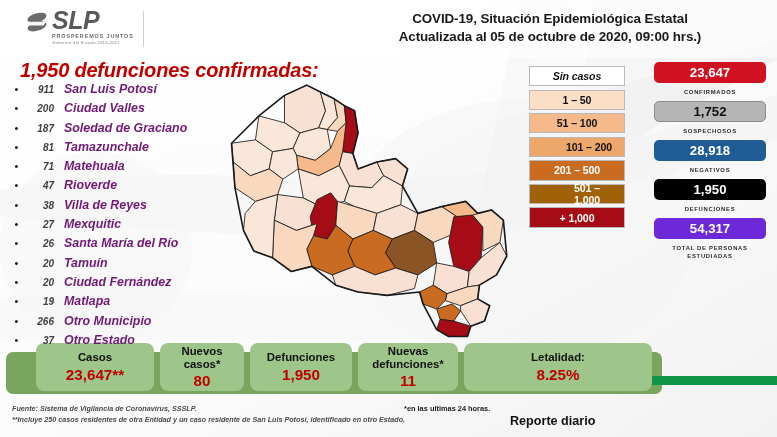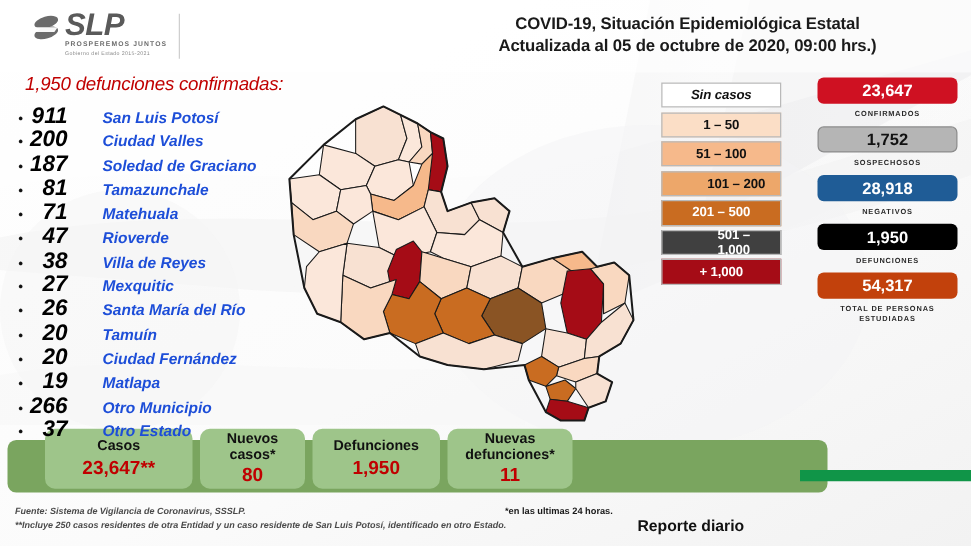--- a/index.html
+++ b/index.html
@@ -27,30 +27,30 @@
   #logo-div { width: 1px; height: 36px; background: #cfcfcf; margin-left: 9px; margin-top: 3px; }
 
   
   #header { position: absolute; left: 330px; top: 10px; width: 440px;
             text-align: center; z-index: 5; }
   #header div { font-size: 13.4px; font-weight: bold; color: #1a1a1a;
                 line-height: 17.5px; letter-spacing: -0.1px; }
 
   
   #deaths-title { position: absolute; left: 20px; top: 59px; z-index: 5;
-                  font-size: 15px; font-weight: normal; font-style: italic;
+                  font-size: 20px; font-weight: bold; font-style: italic;
                   color: #c00000; letter-spacing: -0.2px; }
   #deaths-list { position: absolute; left: 12px; top: 82px; z-index: 5;
                  list-style: none; }
   #deaths-list li { display: flex; align-items: baseline; height: 19.3px; }
   .dot { width: 9px; font-size: 11px; color: #111; text-align: center; }
-  .dnum { width: 33px; text-align: right; font-size: 18px; font-weight: bold;
-          color: #000000; font-style: italic; }
-  .dname { margin-left: 28px; font-size: 12.4px; font-weight: bold;
-           font-style: italic; color: #1d4ed8; white-space: nowrap; }
+  .dnum { width: 33px; text-align: right; font-size: 10px; font-weight: bold;
+          color: #404040; font-style: italic; }
+  .dname { margin-left: 10px; font-size: 12.4px; font-weight: bold;
+           font-style: italic; color: #701a75; white-space: nowrap; }
 
   
   #map { position: absolute; left: 215px; top: 80px; width: 310px; height: 265px; z-index: 3; }
 
   
   #legend { position: absolute; left: 529px; top: 66px; width: 96px; z-index: 5; }
   .legend-row { height: 20.2px; margin-bottom: 3.4px; border: 1px solid #b9b9b9;
                 display: flex; align-items: center; justify-content: center;
                 font-size: 10.6px; font-weight: bold; letter-spacing: -0.1px; }
 
@@ -253,21 +253,21 @@
     </div>
     <div class="legend-row" style="background: rgb(246, 185, 139); color: rgb(17, 17, 17);">
       <span>51 – 100</span>
     </div>
     <div class="legend-row" style="background: rgb(237, 167, 106); color: rgb(17, 17, 17); padding-left: 24px;">
       <span>101 – 200</span>
     </div>
     <div class="legend-row" style="background: rgb(201, 108, 33); color: rgb(255, 255, 255);">
       <span>201 – 500</span>
     </div>
-    <div class="legend-row" style="background: #404040; color: rgb(255, 255, 255); padding-left: 44px;">
+    <div class="legend-row" style="background: #a16207; color: rgb(255, 255, 255); padding-left: 44px;">
       <span>501 – 1,000</span>
     </div>
     <div class="legend-row" style="background: rgb(165, 12, 22); color: rgb(255, 255, 255);">
       <span>+ 1,000</span>
     </div>
   </div>
 
 <div id="stats">
     <div class="stat-pill" style="background: rgb(207, 17, 34); color: rgb(255, 255, 255);">
       <span>23,647</span>
@@ -278,21 +278,21 @@
     </div>
     <div class="stat-label" style="white-space: pre-line;">SOSPECHOSOS</div>
     <div class="stat-pill" style="background: rgb(31, 92, 150); color: rgb(255, 255, 255);">
       <span>28,918</span>
     </div>
     <div class="stat-label" style="white-space: pre-line;">NEGATIVOS</div>
     <div class="stat-pill" style="background: rgb(0, 0, 0); color: rgb(255, 255, 255);">
       <span>1,950</span>
     </div>
     <div class="stat-label" style="white-space: pre-line;">DEFUNCIONES</div>
-    <div class="stat-pill" style="background: #c2410c; color: rgb(255, 255, 255);">
+    <div class="stat-pill" style="background: #6d28d9; color: rgb(255, 255, 255);">
       <span>54,317</span>
     </div>
     <div class="stat-label" style="white-space: pre-line;">TOTAL DE PERSONAS
 ESTUDIADAS</div>
   </div>
 
 <div id="green-bar">
   <div id="green-base"></div>
   <div id="green-strip"></div>
 <div class="green-card" style="left: 36px; width: 118px;">
@@ -306,20 +306,24 @@
     </div>
     <div class="green-card" style="left: 250px; width: 102px;">
       <div class="gc-label" style="white-space:pre-line">Defunciones</div>
       <div class="gc-value">1,950</div>
     </div>
     <div class="green-card" style="left: 358px; width: 100px;">
       <div class="gc-label" style="white-space:pre-line">Nuevas
 defunciones*</div>
       <div class="gc-value">11</div>
     </div>
+    <div class="green-card" style="left: 464px; width: 188px;">
+      <div class="gc-label" style="white-space:pre-line">Letalidad:</div>
+      <div class="gc-value">8.25%</div>
+    </div>
   </div>
 
 <div id="footer">
   <div class="foot-line">Fuente: Sistema de Vigilancia de Coronavirus, SSSLP.</div>
   <div class="foot-line">**Incluye 250 casos residentes de otra Entidad y un caso residente de San Luis Potosí, identificado en otro Estado.</div>
 </div>
 <div id="foot-note">*en las ultimas 24 horas.</div>
 <div id="foot-report">Reporte diario</div>
 
 </body></html>

